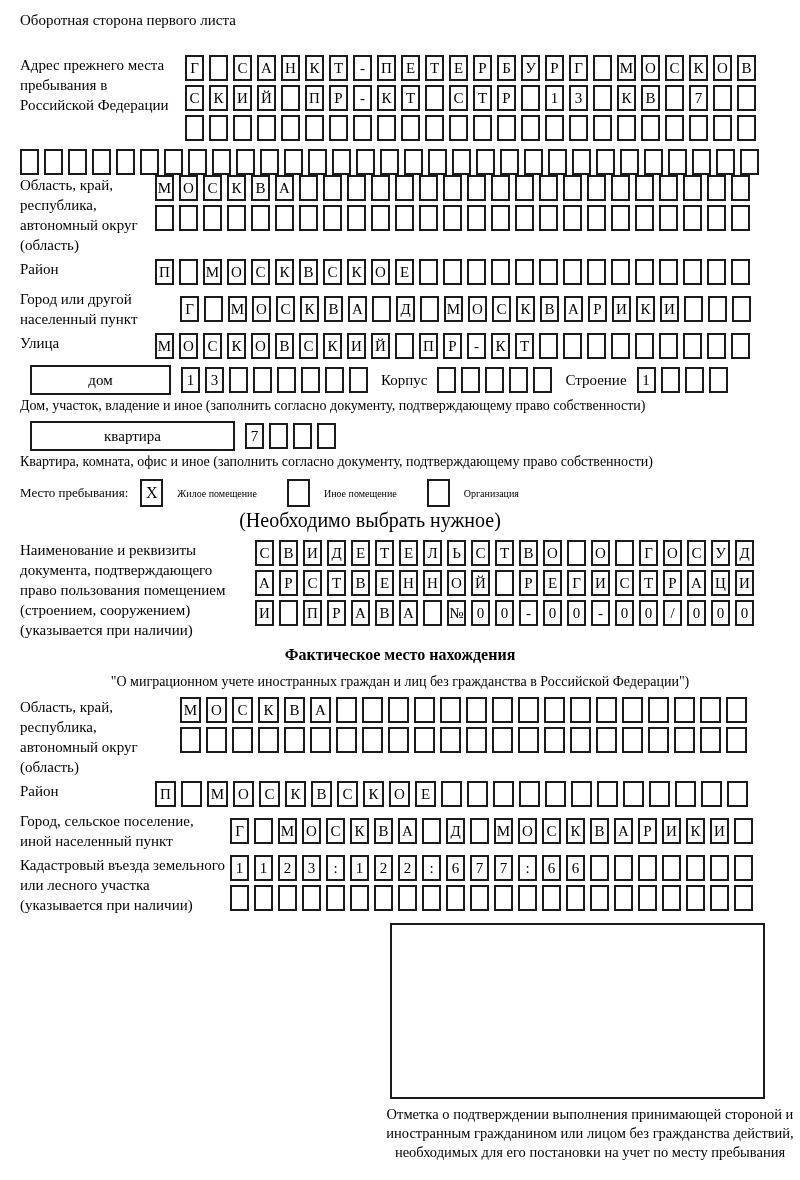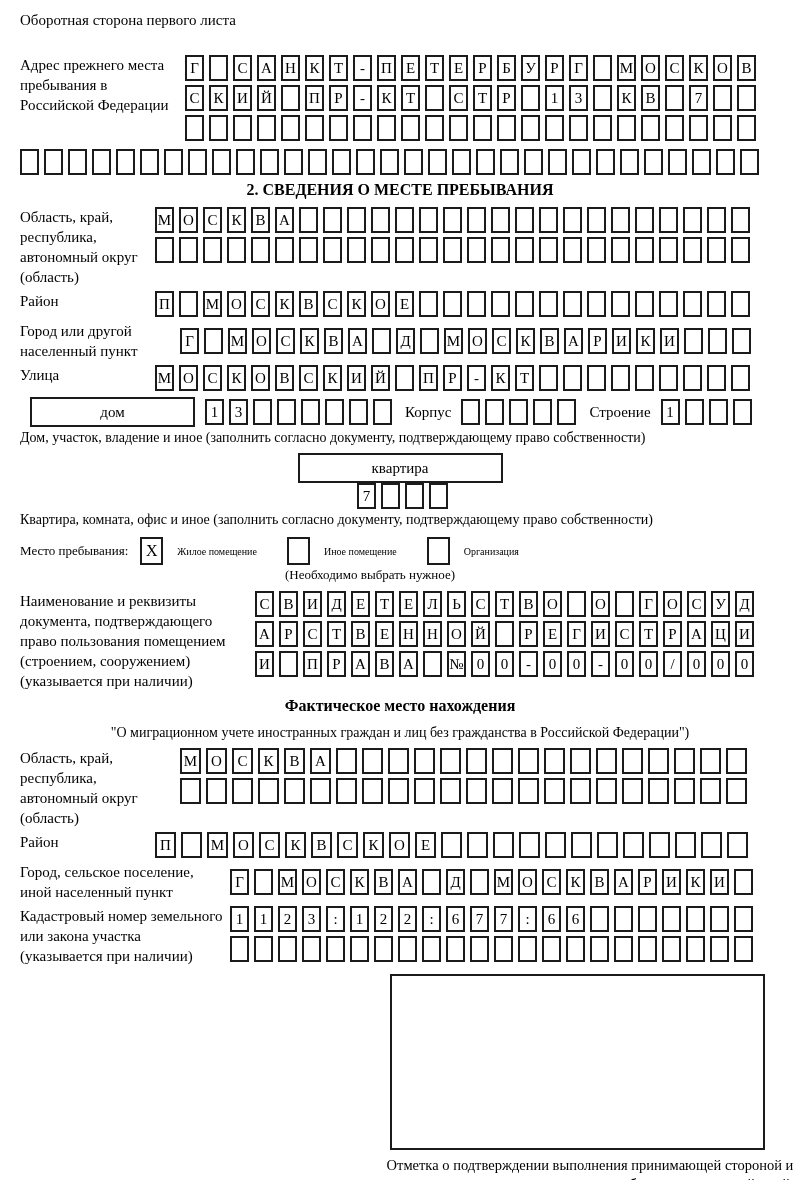--- a/index.html
+++ b/index.html
@@ -35,47 +35,47 @@
   .note{font-size:14px;line-height:18px;margin:2px 0 6px 0;}
   .note.center{text-align:center;}
   .sec-title{font-weight:bold;font-size:16px;text-align:center;margin:6px 0 8px 0;}
 
   
   .houserow{display:flex;align-items:center;margin:6px 0 2px 10px;}
   .widebox{
     flex:none;box-sizing:border-box;border:2px solid #1b1b1b;height:30px;
     display:flex;align-items:center;justify-content:center;font-size:15px;
   }
-  .wb-house{width:165px;margin-right:10px;}
+  .wb-house{width:141px;margin-right:10px;}
   .wb-apt{width:205px;margin-right:10px;}
   .inline-label{font-size:15px;margin:0 10px 0 8px;flex:none;}
 
   
   .stayrow{display:flex;align-items:center;margin:8px 0 2px 0;}
   .stay-label{font-size:13px;flex:none;}
   .checkbox{
     flex:none;box-sizing:border-box;width:23px;height:28px;
     border:2px solid #1b1b1b;margin:0 14px 0 12px;
     display:flex;align-items:center;justify-content:center;font-size:16px;
   }
   .stay-opt{font-size:10px;flex:none;margin-right:18px;}
-  .stay-note{width:700px;text-align:center;font-size:13px;margin:2px 0 8px 0;}
+  .stay-note{width:700px;text-align:center;font-size:20px;margin:2px 0 8px 0;}
 
   .two-note{text-align:center;font-size:14px;line-height:19px;margin-bottom:6px;}
 
   .stamp-box{
     box-sizing:border-box;border:2px solid #1b1b1b;
     width:375px;height:176px;margin:8px 0 6px 370px;
   }
   .stamp-caption{
     width:410px;margin-left:365px;text-align:center;
     font-size:14.5px;line-height:19px;
   }
   .mt6{margin-top:6px;}
-  .mt2{margin-top:0;flex-direction:column;}
+  .mt2{margin-top:0;}
 </style>
 </head>
 <body>
 
 <div class="page">
 
   <div class="header-note">Оборотная сторона первого листа</div>
 
   <div class="fieldrow">
     <div class="label lw-165">Адрес прежнего места пребывания в Российской Федерации</div>
@@ -187,21 +187,20 @@
       <div class="cell"></div>
       <div class="cell"></div>
       <div class="cell"></div>
       <div class="cell"></div>
       <div class="cell"></div>
       <div class="cell"></div>
       <div class="cell"></div>
       <div class="cell"></div>
     </div>
 
-  <div class="sec-title">2. СВЕДЕНИЯ О МЕСТЕ ПРЕБЫВАНИЯ</div>
 
   <div class="fieldrow">
     <div class="label lw-135">Область, край, республика, автономный округ (область)</div>
     <div class="rowstack">
       <div class="boxes">
           <div class="cell">М</div>
           <div class="cell">О</div>
           <div class="cell">С</div>
           <div class="cell">К</div>
           <div class="cell">В</div>
@@ -585,21 +584,21 @@
         <div class="cell">А</div>
         <div class="cell">Р</div>
         <div class="cell">И</div>
         <div class="cell">К</div>
         <div class="cell">И</div>
         <div class="cell"></div>
       </div>
   </div>
 
   <div class="fieldrow">
-    <div class="label lw-210">Кадастровый номер земельного или закона участка (указывается при наличии)</div>
+    <div class="label lw-210">Кадастровый въезда земельного или лесного участка (указывается при наличии)</div>
     <div class="rowstack">
       <div class="boxes">
           <div class="cell">1</div>
           <div class="cell">1</div>
           <div class="cell">2</div>
           <div class="cell">3</div>
           <div class="cell">:</div>
           <div class="cell">1</div>
           <div class="cell">2</div>
           <div class="cell">2</div>

